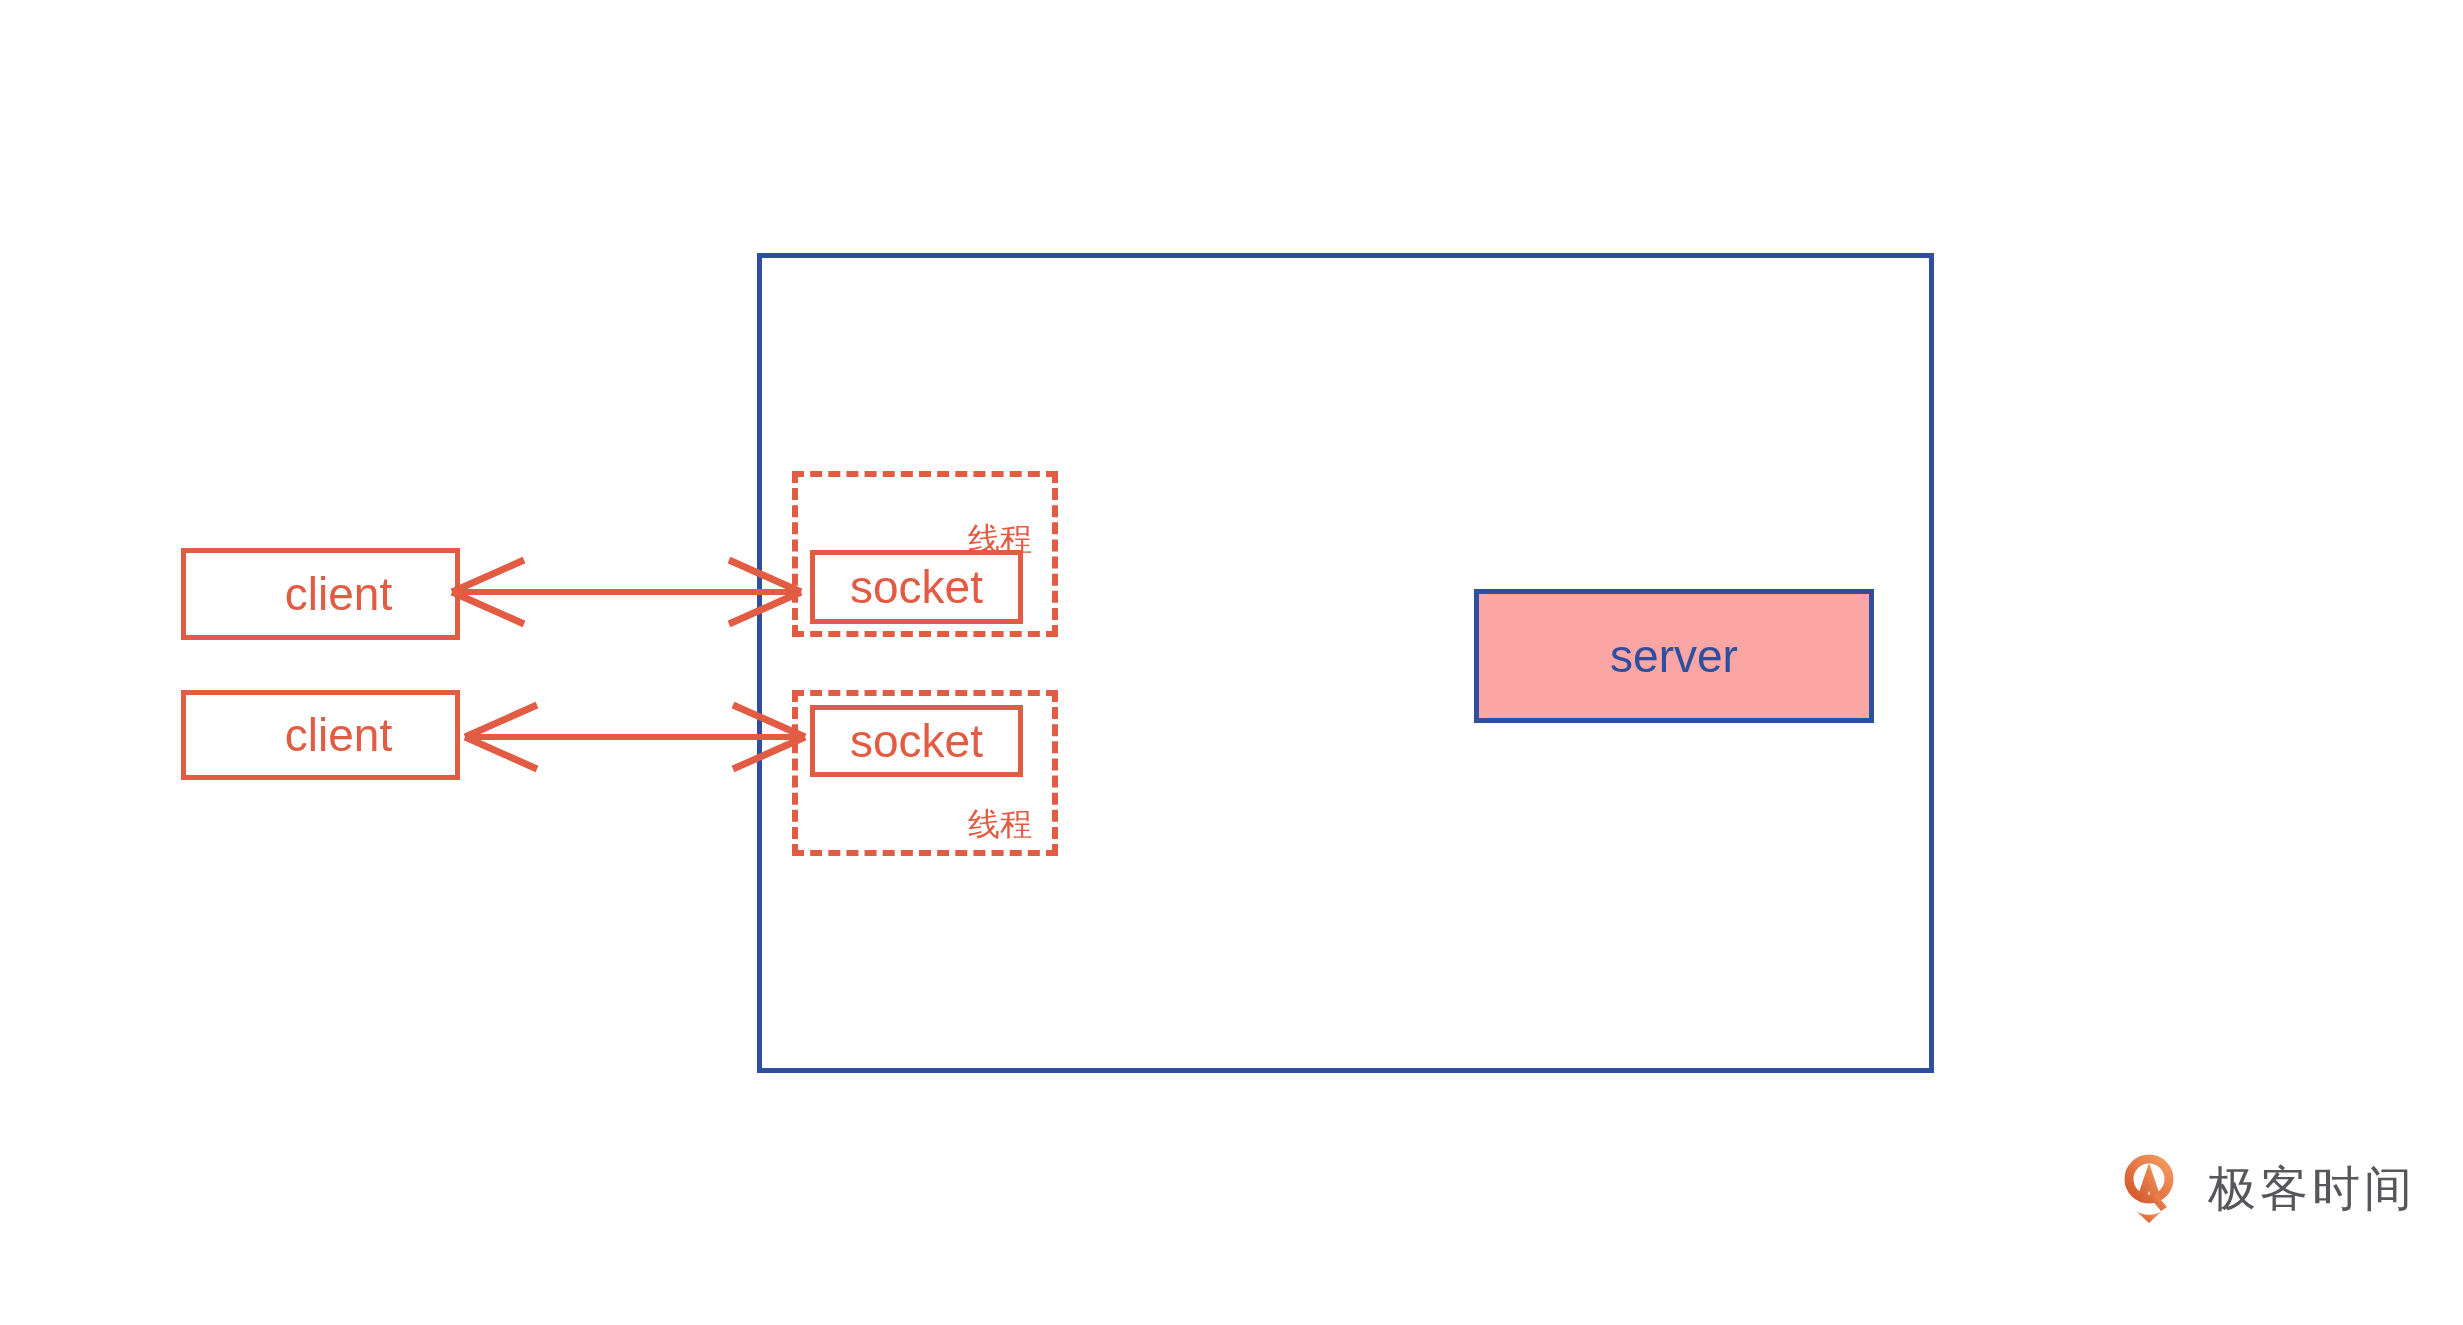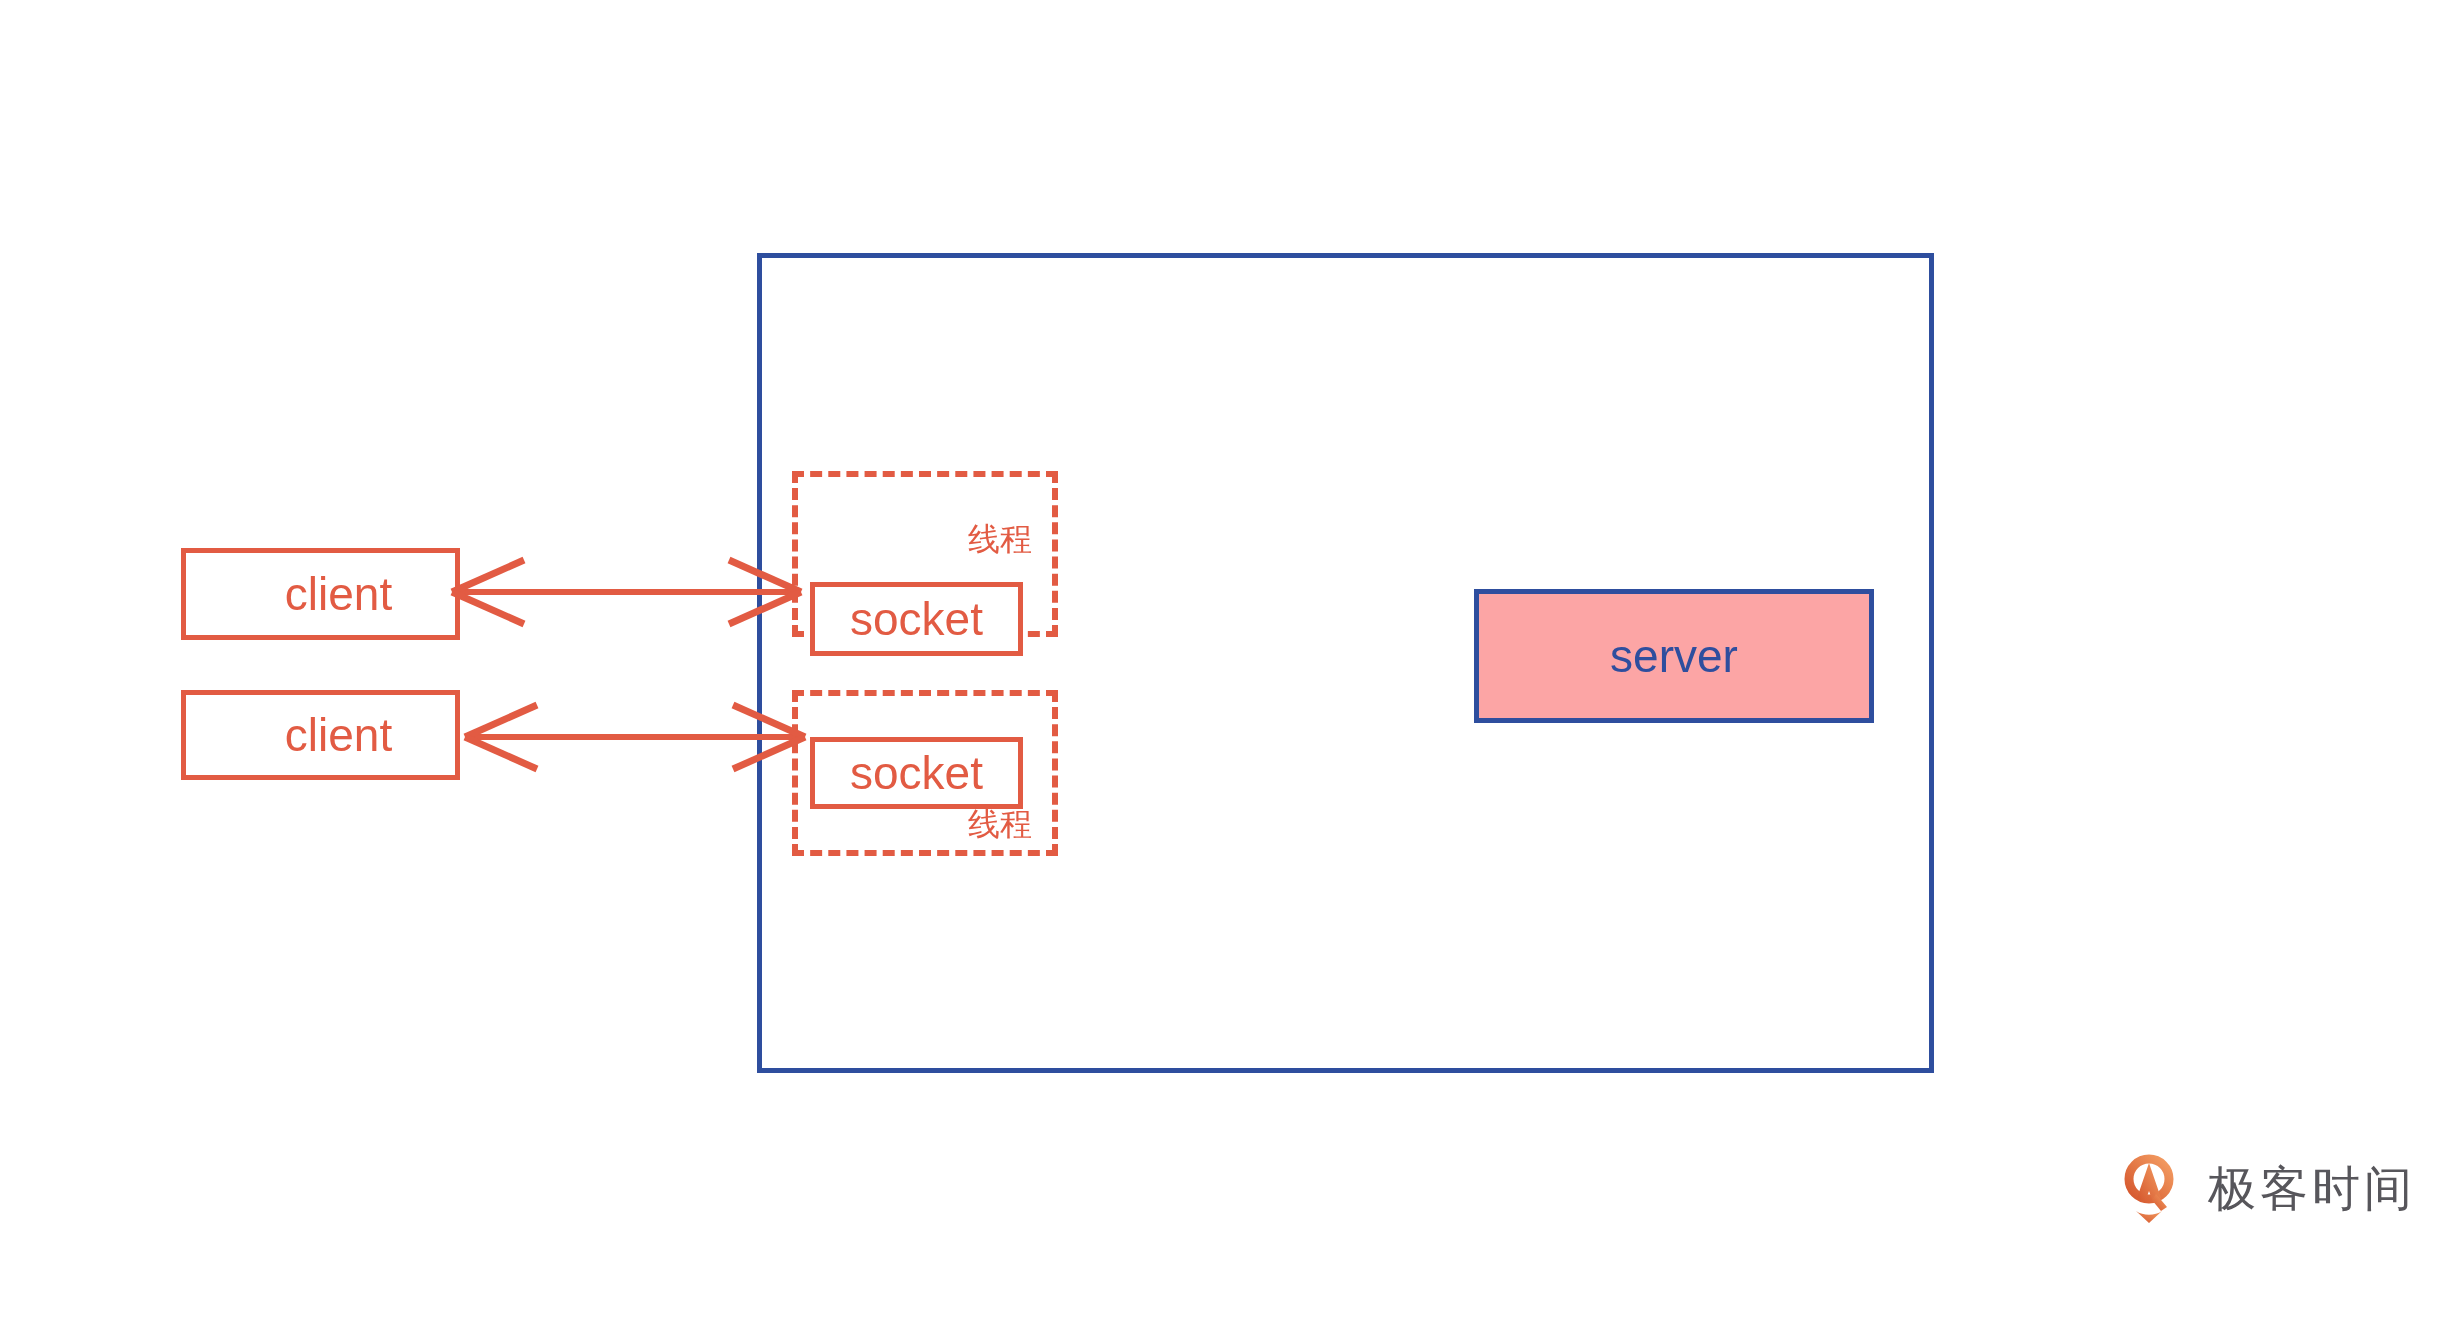--- a/index.html
+++ b/index.html
@@ -55,21 +55,21 @@
   .thread-label.top{top:4px;right:20px;}
   .thread-label.bottom{bottom:8px;right:20px;}
 
   
   .socket-box{
     position:absolute;box-sizing:border-box;
     border:5px solid var(--orange);
     color:var(--orange);
     font-size:46px;
     background:#fff;
-    display:flex;align-items:center;justify-content:center;margin-top:32px;
+    display:flex;align-items:center;justify-content:center;
   }
   .socket-1{left:12px;top:73px;width:213px;height:74px;}
   .socket-2{left:12px;top:9px;width:213px;height:72px;}
 
   
   .server-box{
     left:1474px;top:589px;width:400px;height:134px;
     border:5px solid var(--blue);
     color:var(--blue);
     font-size:46px;

